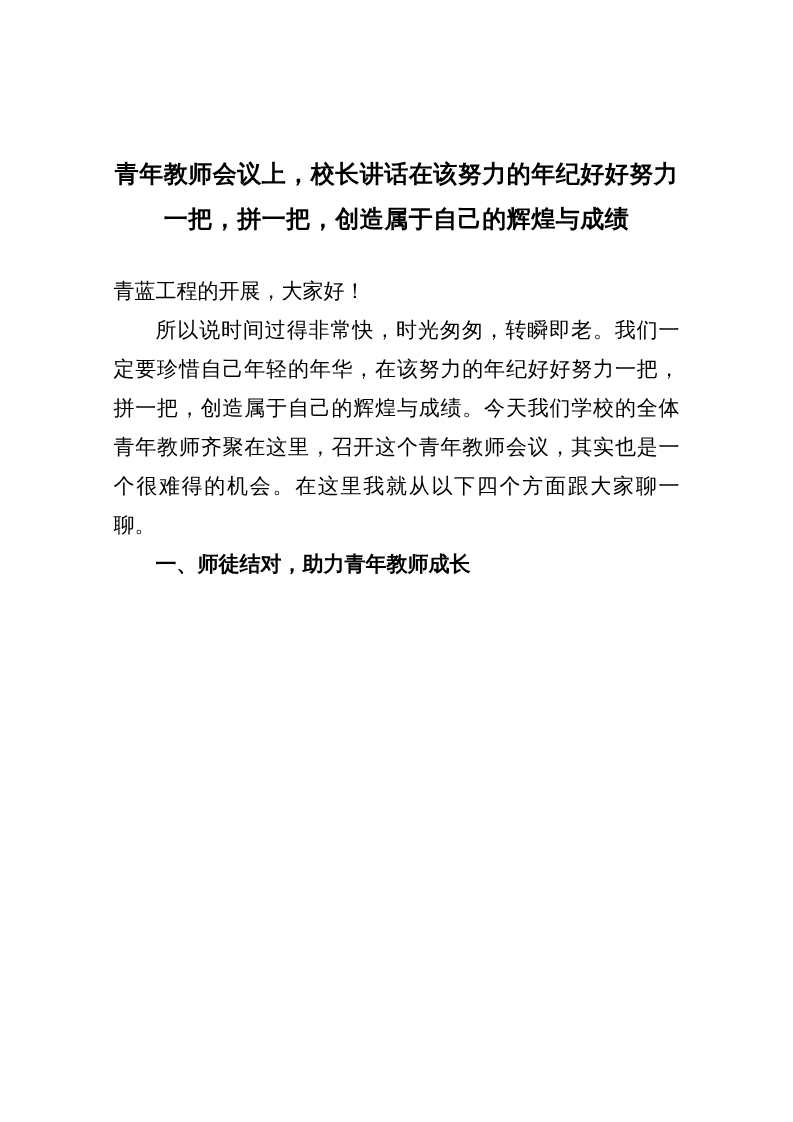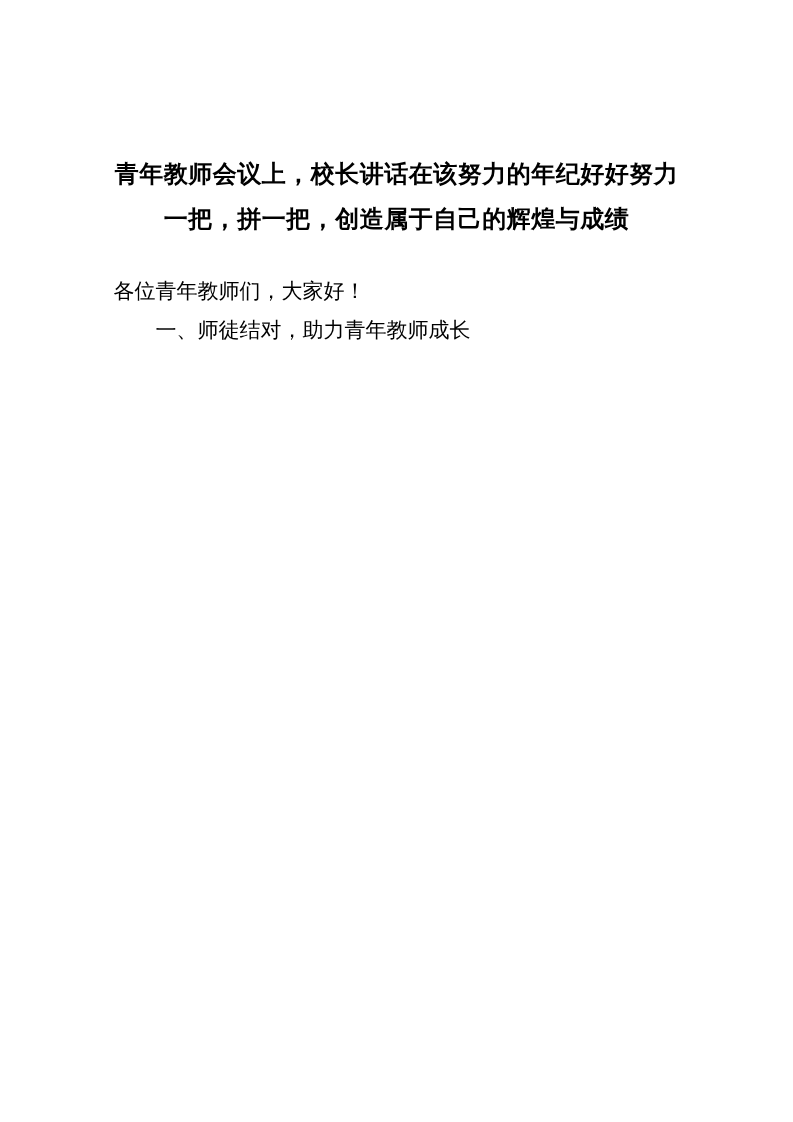--- a/index.html
+++ b/index.html
@@ -32,29 +32,30 @@
     font-size: 21px;
     line-height: 39px;
     text-align: justify;
     text-justify: inter-ideograph;
     word-break: break-all;
   }
   .indent {
     text-indent: 2em;
   }
   .section-heading {
-    font-weight: normal;
+    font-weight: bold;
     text-align: left;
   }
 </style>
 </head>
 <body>
 
 <div class="page">
   <h1 class="doc-title">青年教师会议上，校长讲话在该努力的年纪好好努力一把，拼一把，创造属于自己的辉煌与成绩</h1>
 
-  <p class="para">各位青年教师们，大家好！</p>
+  <p class="para">青蓝工程的开展，大家好！</p>
 
 
+  <p class="para indent">所以说时间过得非常快，时光匆匆，转瞬即老。我们一定要珍惜自己年轻的年华，在该努力的年纪好好努力一把，拼一把，创造属于自己的辉煌与成绩。今天我们学校的全体青年教师齐聚在这里，召开这个青年教师会议，其实也是一个很难得的机会。在这里我就从以下四个方面跟大家聊一聊。</p>
 
   <p class="para indent section-heading">一、师徒结对，助力青年教师成长</p>
 
 </div>
 
 </body></html>

